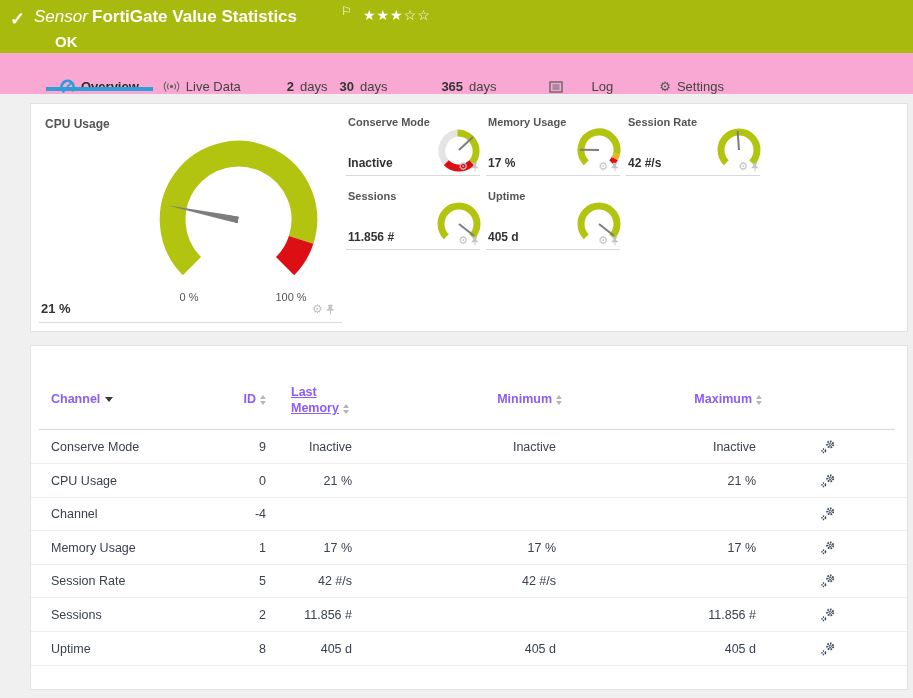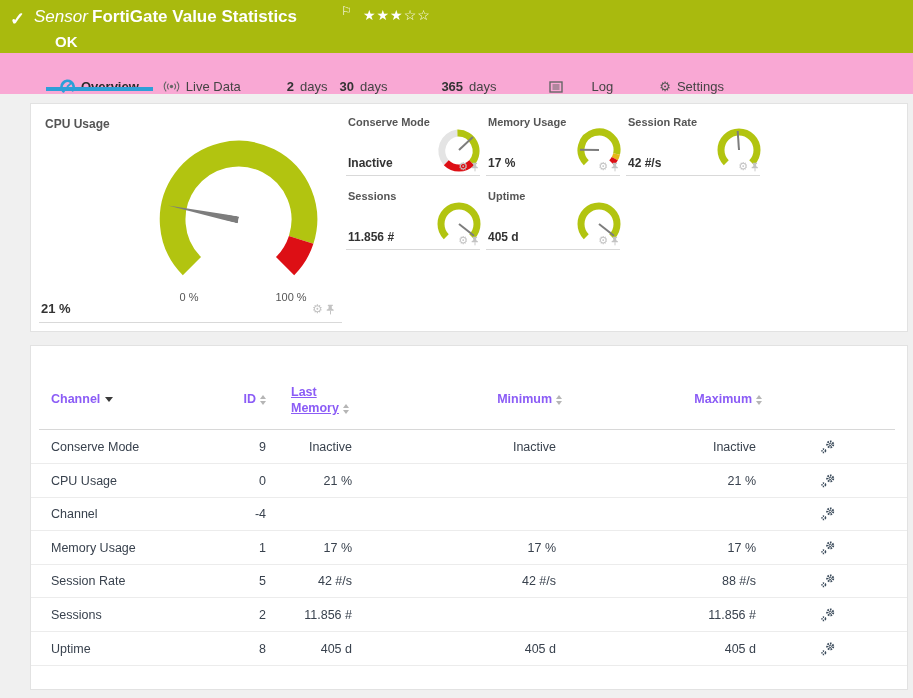--- a/index.html
+++ b/index.html
@@ -301,21 +301,20 @@
           <circle cx="10.2" cy="5.4" r="3" fill="none" stroke="#3a4a5a" stroke-width="2" stroke-dasharray="1.6 1.1"></circle>
           <circle cx="10.2" cy="5.4" r="1.2" fill="none" stroke="#3a4a5a" stroke-width="1"></circle>
           <circle cx="3.8" cy="11.8" r="1.7" fill="none" stroke="#3a4a5a" stroke-width="1.6" stroke-dasharray="1.2 0.9"></circle>
         </svg></span>
   </div>
   <div class="trow" style="top:218px">
     <span class="c-name">Session Rate</span>
     <span class="c-id">5</span>
     <span class="c-last">42 #/s</span>
     <span class="c-min">42 #/s</span>
-    <span class="c-max">88 #/s</span>
     <span class="c-tools"><svg width="16" height="16" viewBox="0 0 16 16">
           <circle cx="10.2" cy="5.4" r="3" fill="none" stroke="#3a4a5a" stroke-width="2" stroke-dasharray="1.6 1.1"></circle>
           <circle cx="10.2" cy="5.4" r="1.2" fill="none" stroke="#3a4a5a" stroke-width="1"></circle>
           <circle cx="3.8" cy="11.8" r="1.7" fill="none" stroke="#3a4a5a" stroke-width="1.6" stroke-dasharray="1.2 0.9"></circle>
         </svg></span>
   </div>
   <div class="trow" style="top:252px">
     <span class="c-name">Sessions</span>
     <span class="c-id">2</span>
     <span class="c-last">11.856 #</span>

